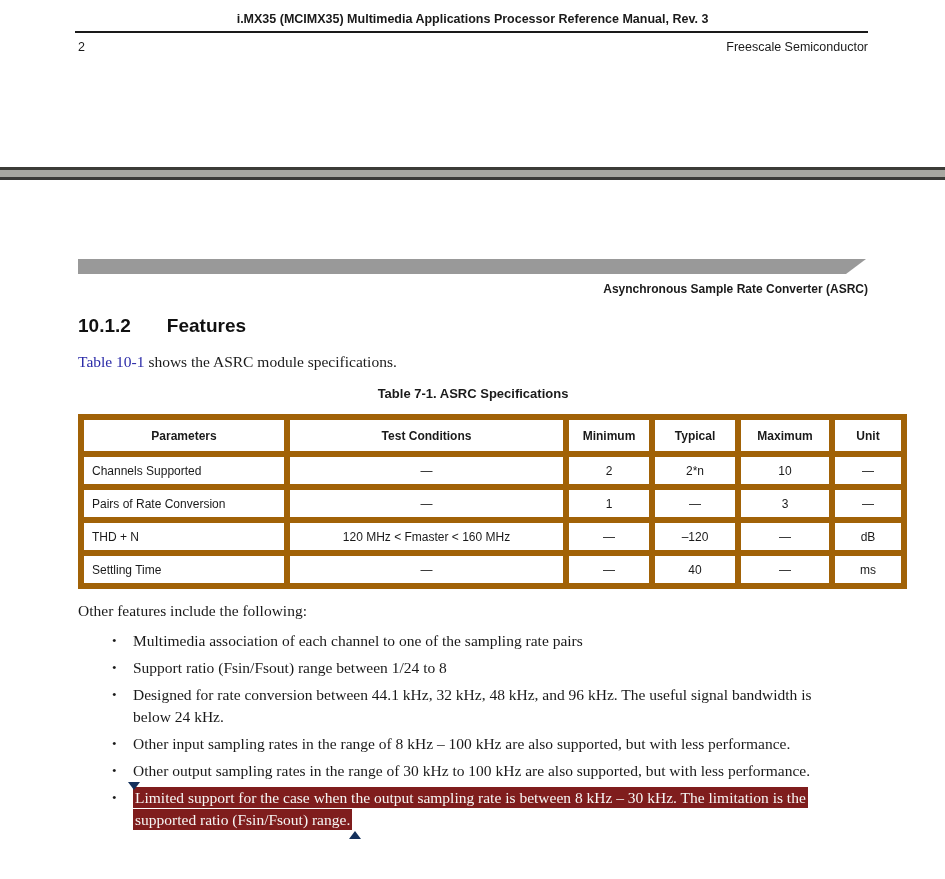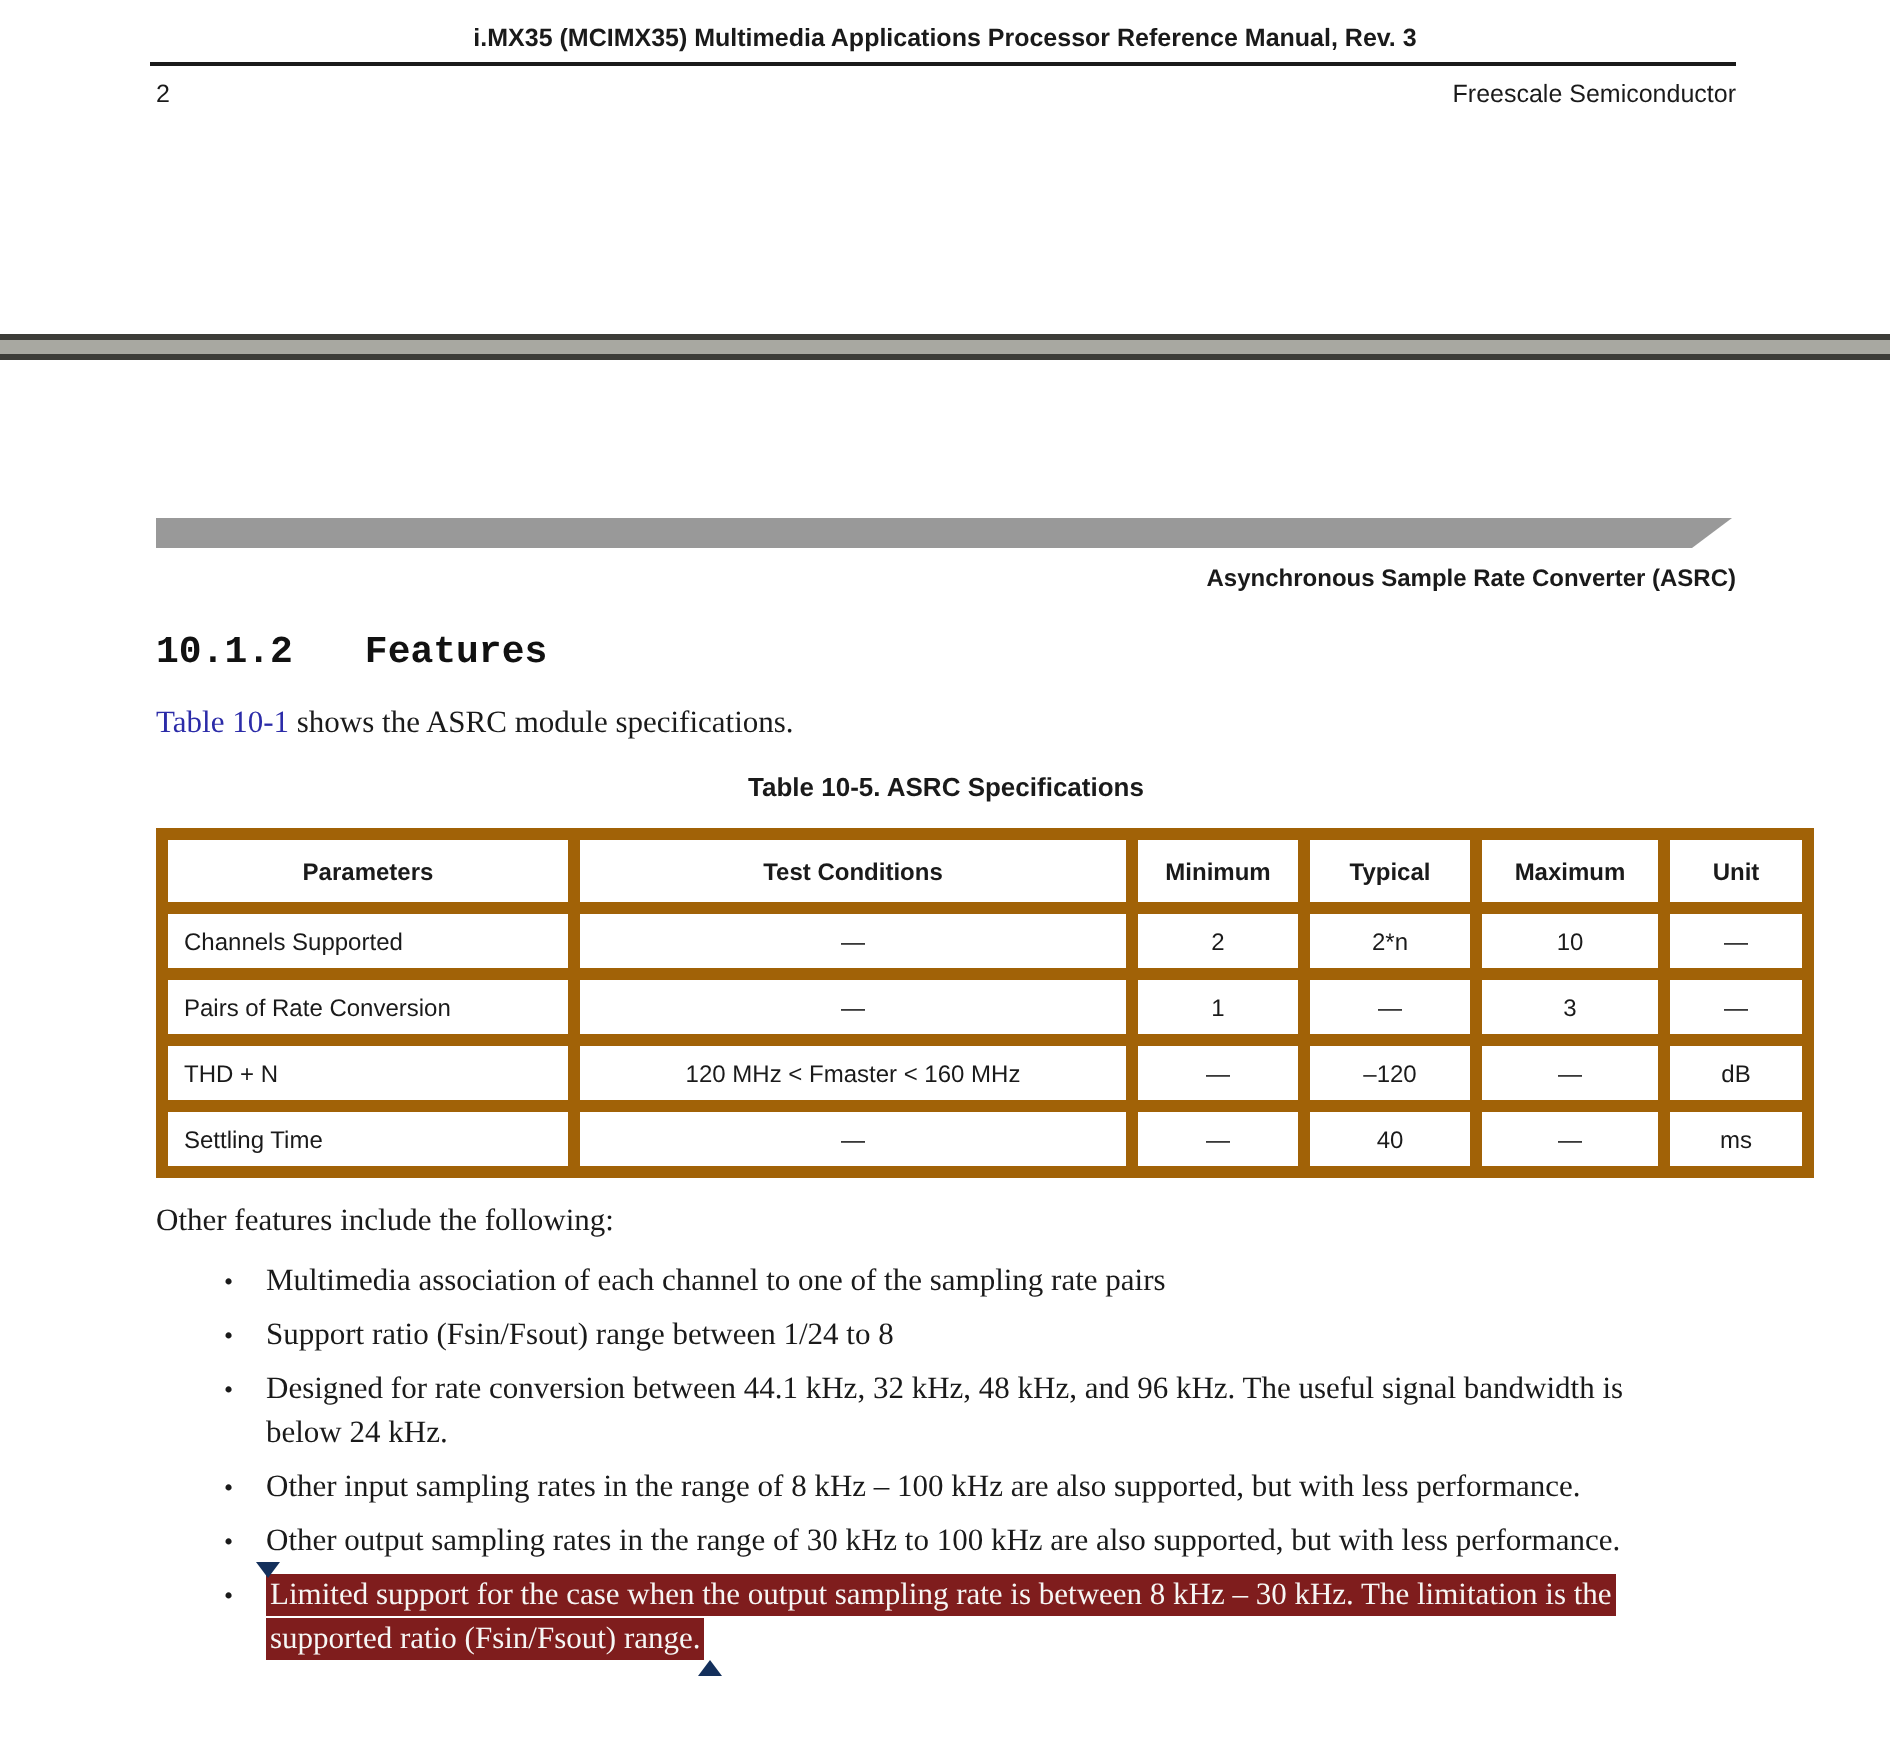--- a/index.html
+++ b/index.html
@@ -16,21 +16,21 @@
   
   .page-separator{position:absolute;top:167px;left:0;width:945px;height:7px;background:#a8a8a1;
         border-top:3px solid #3c3c38;border-bottom:3px solid #3c3c38;}
 
   
   .ornament-bar{position:absolute;top:259px;left:78px;width:788px;height:15px;background:#999999;
         clip-path:polygon(0 0,100% 0,calc(100% - 20px) 100%,0 100%);}
   .running-header{position:absolute;top:282px;left:78px;width:790px;text-align:right;
         font-family:"Liberation Sans",sans-serif;font-weight:bold;font-size:12px;}
   .section-heading{position:absolute;top:315px;left:78px;margin:0;
-        font-family:Liberation Mono, monospace;font-weight:bold;font-size:19px;color:#111;}
+        font-family:Liberation Sans, sans-serif;font-weight:bold;font-size:19px;color:#111;}
   .section-heading .sec-title{display:inline-block;margin-left:36px;}
   .intro{position:absolute;top:353px;left:78px;margin:0;font-size:15.5px;}
   .intro a{color:#2b2ba8;text-decoration:none;cursor:pointer;}
   .table-caption{position:absolute;top:386px;left:78px;width:790px;text-align:center;
         font-family:"Liberation Sans",sans-serif;font-weight:bold;font-size:13px;}
 
   table.specs{position:absolute;top:414px;left:78px;border-collapse:collapse;
         font-family:"Liberation Sans",sans-serif;font-size:12px;color:#1a1a1a;
         border:2px solid #1c1c1c;table-layout:fixed;}
   table.specs th,table.specs td{border:6px solid #a16207;padding:0 6px;}
@@ -70,21 +70,21 @@
 
   <div class="ornament-bar"></div>
   <div class="running-header">Asynchronous Sample Rate Converter (ASRC)</div>
 
   <h2 class="section-heading">
     <span class="sec-num">10.1.2</span><span class="sec-title">Features</span>
   </h2>
 
   <p class="intro"><a>Table 10-1</a><span> shows the ASRC module specifications.</span></p>
 
-  <div class="table-caption">Table 10-5. ASRC Specifications</div>
+  <div class="table-caption">Table 7-1. ASRC Specifications</div>
 
   <table class="specs">
     <thead id="specs-thead">
         <tr>
           <th class="w0">Parameters</th>
           <th class="w1">Test Conditions</th>
           <th class="w2">Minimum</th>
           <th class="w3">Typical</th>
           <th class="w4">Maximum</th>
           <th class="w5">Unit</th>

